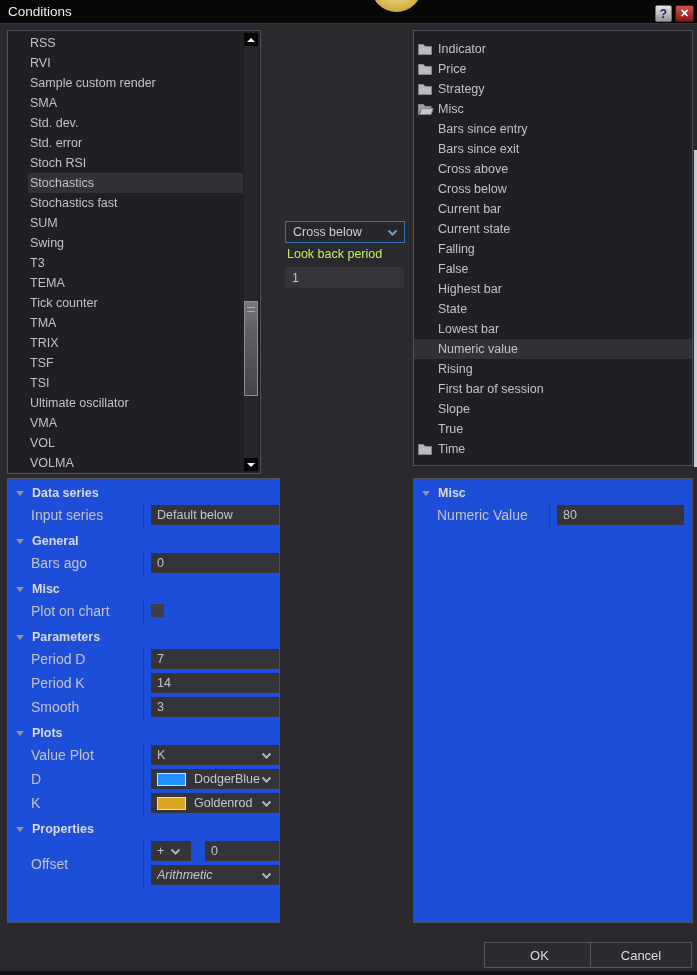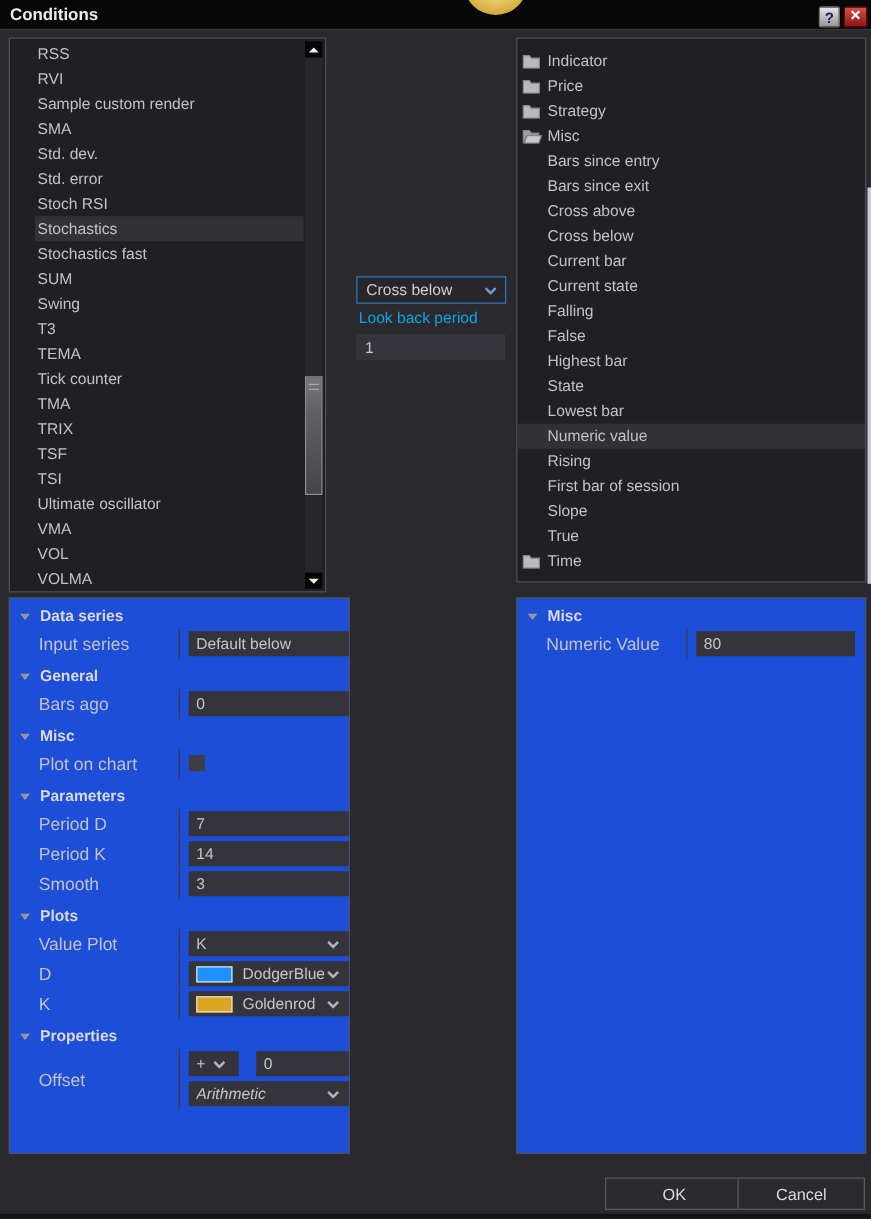--- a/index.html
+++ b/index.html
@@ -13,21 +13,21 @@
   }
   .app { position:absolute; inset:0; }
 
   
   .titlebar {
     position:absolute; left:0; top:0; width:697px; height:24px;
     background:#070707; border-bottom:1px solid #36363a;
   }
   .title {
     position:absolute; left:8px; top:0; line-height:24px;
-    font-size:13.5px; color:#ececec;font-weight:bold;
+    font-size:13.5px; color:#ececec;
   }
   .gold {
     position:absolute; left:371px; top:-39px; width:51px; height:51px;
     border-radius:50%;
     background:radial-gradient(circle at 50% 38%, #f8f0c8 0%, #ecd784 38%, #d4af3e 72%, #bd9628 100%);
     z-index:30;
   }
   .helpbtn {
     position:absolute; left:655px; top:5px; width:17px; height:17px;
     background:linear-gradient(to bottom,#e6e6e6,#969696);
@@ -80,21 +80,21 @@
 
   
   .select {
     position:absolute; display:flex; align-items:center;
     background:#26262b; color:#cdcdd1; font-size:12.5px;
     padding-left:7px; cursor:pointer;
   }
   .focus-select { left:285px; top:221px; width:120px; height:22px; border:1px solid #2e74b6; }
   .chev { margin-left:auto; margin-right:6px; display:flex; align-items:center; color:#b2b2b7; }
   .chev.blue { color:#6a9cd4; }
-  .lb-label { position:absolute; left:287px; top:247px; font-size:12.5px; color:#0ea5e9; }
+  .lb-label { position:absolute; left:287px; top:247px; font-size:12.5px; color:#bef264; }
   .lb-input {
     position:absolute; left:285px; top:267px; width:119px; height:21px;
     background:#34343a; border:none; color:#c8c8cc;
     font-family:"Liberation Sans", sans-serif; font-size:12.5px; padding-left:7px;
   }
 
   
   .tree { position:absolute; inset:0; padding-top:8px; }
   .tree-row {
     position:relative; height:20px; line-height:20px; padding-left:24px;

